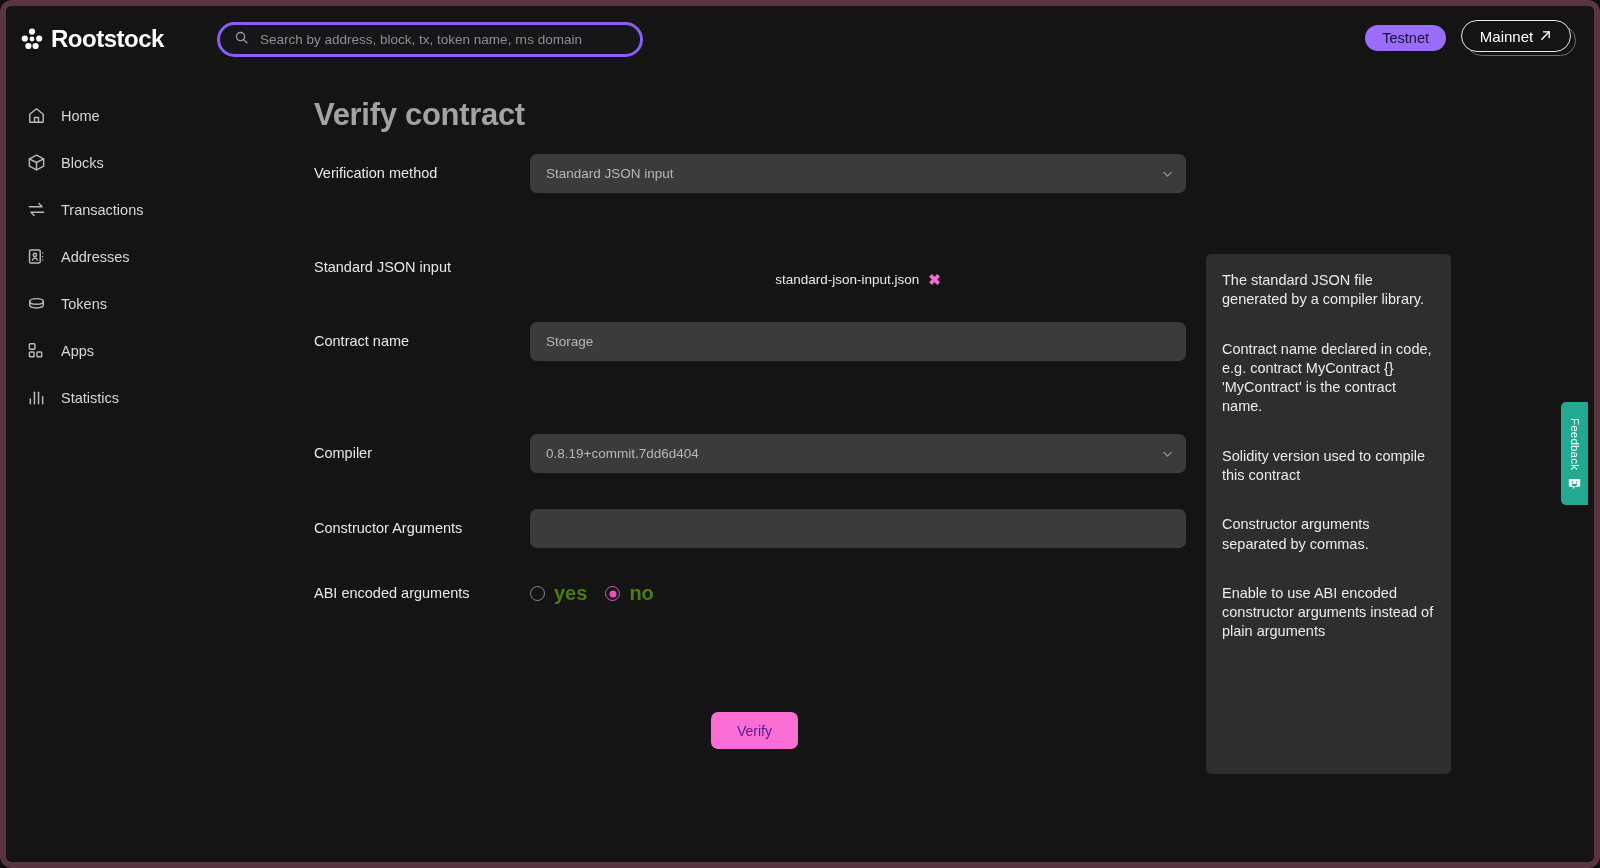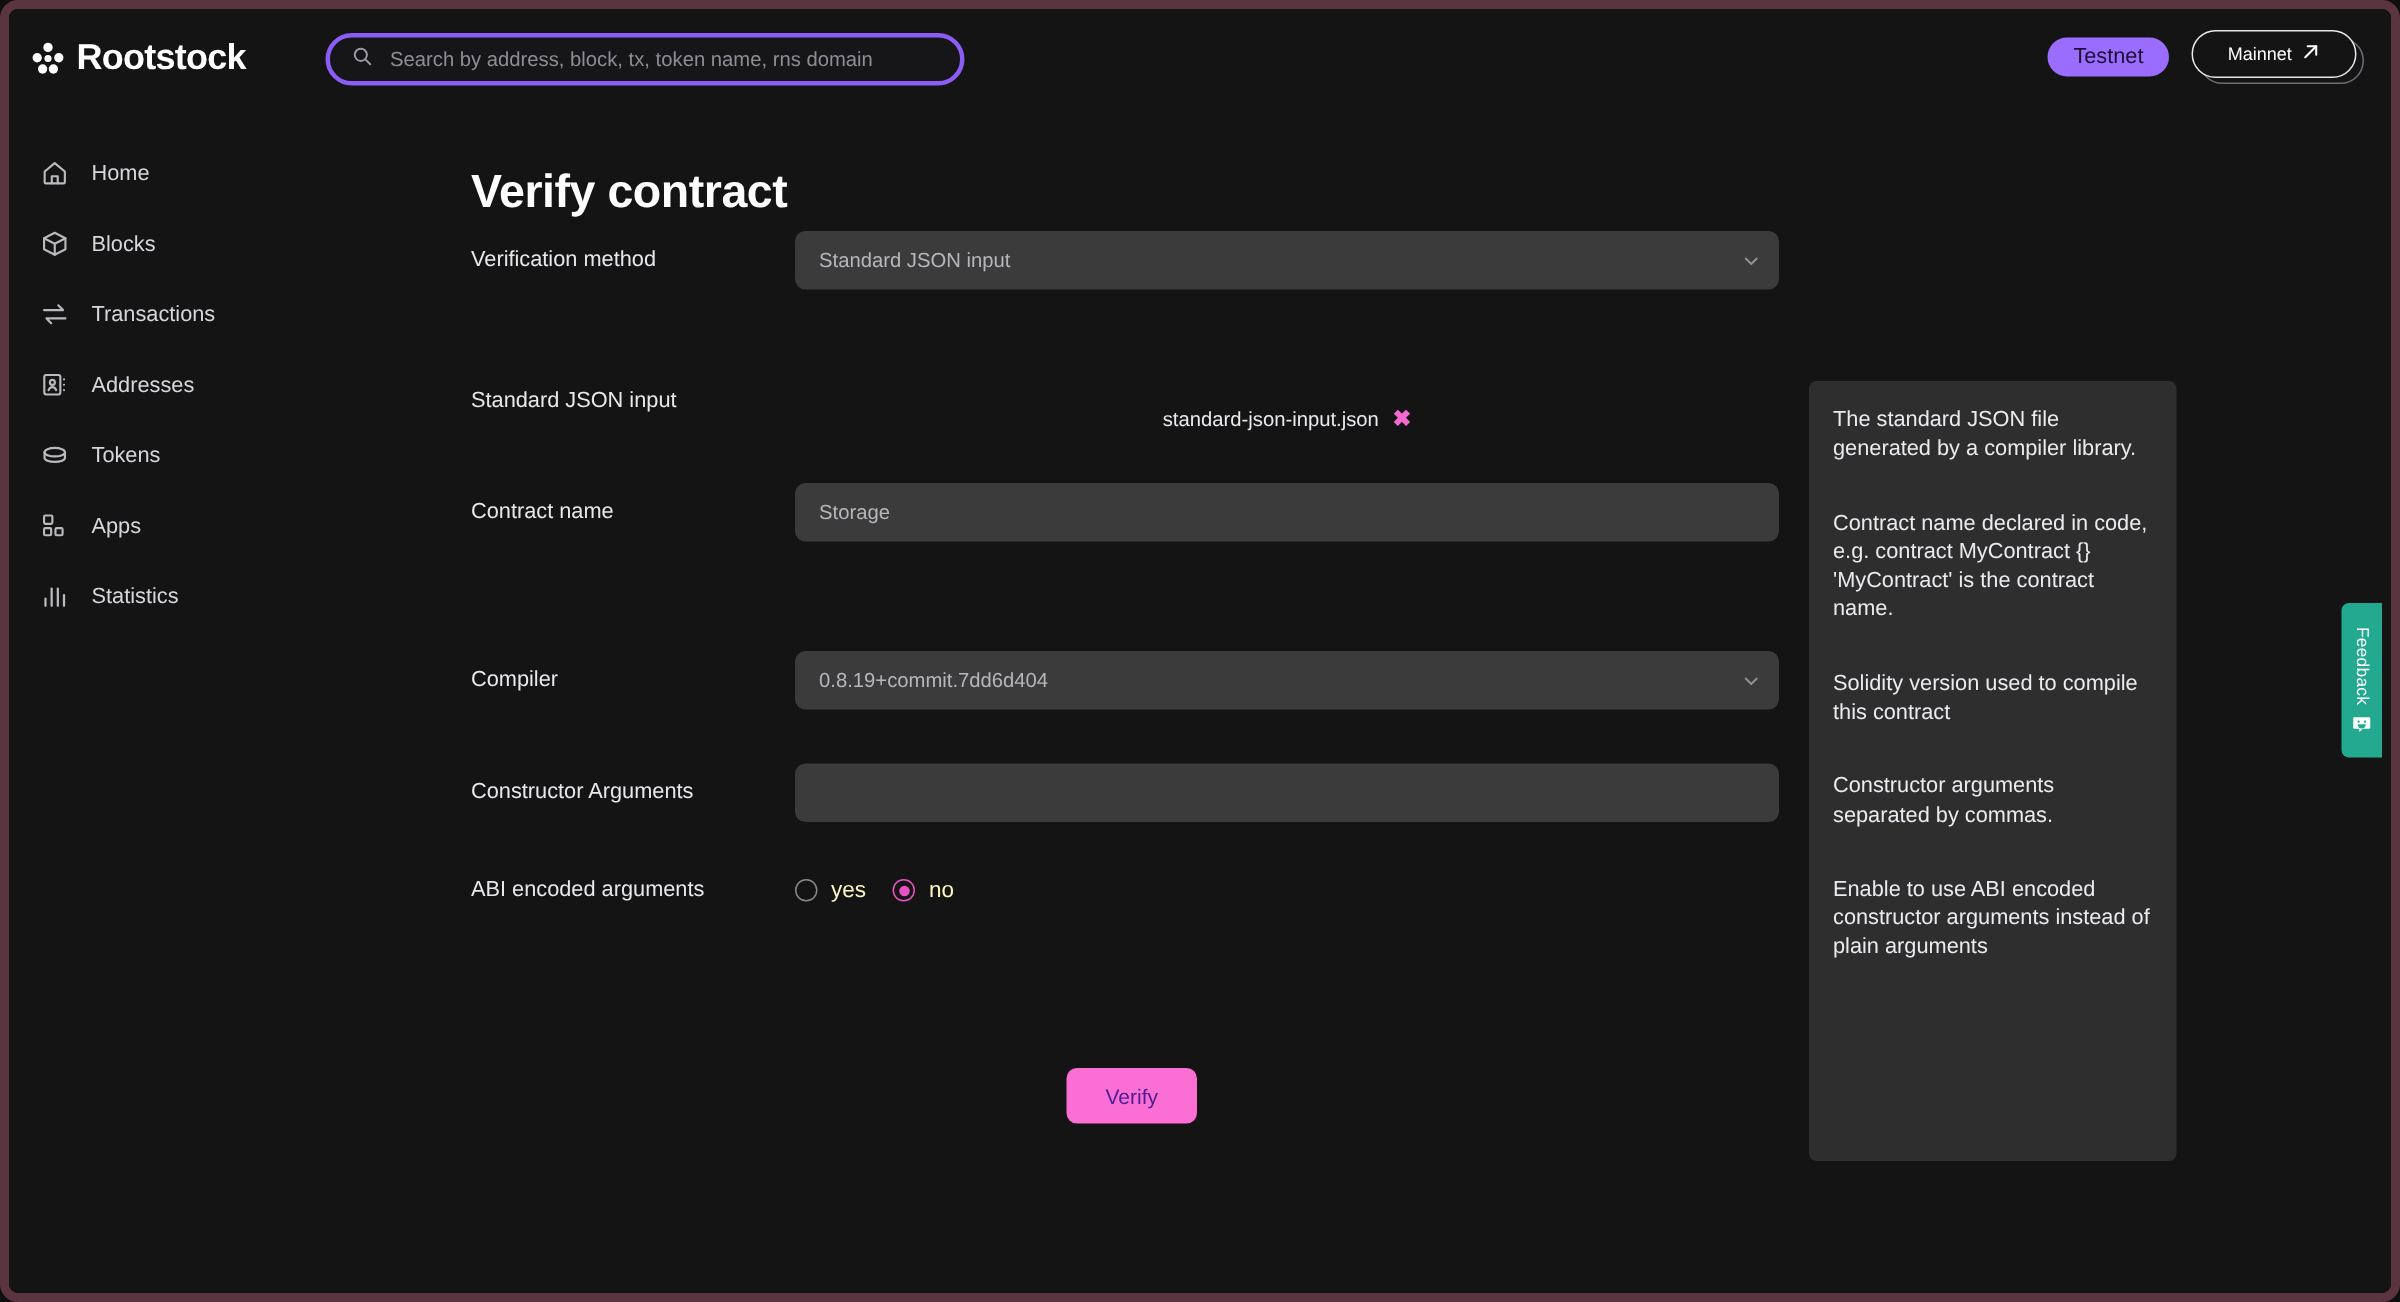--- a/index.html
+++ b/index.html
@@ -105,21 +105,21 @@
     border-radius: 18px;
   }
   #mainnet-btn {
     position: absolute;
     left: 0; top: 0;
     width: 110px; height: 32px;
     border: 1.5px solid #e8e8ee;
     border-radius: 18px;
     background: #141415;
     color: #ffffff;
-    font-size: 12px;
+    font-size: 15px;
     font-family: "Liberation Sans", sans-serif;
     display: flex;
     align-items: center;
     justify-content: center;
     gap: 6px;
     cursor: pointer;
   }
 
   
   #sidebar {
@@ -148,23 +148,22 @@
     right: 0;
     bottom: 0;
   }
 
   #page-title {
     position: absolute;
     left: 108px;
     top: 25px;
     font-size: 31px;
     font-weight: 700;
-    color: #ffffff;
+    color: #a3a3a3;
     letter-spacing: -0.3px;
-    margin-top: 13px;
   }
 
   #form {
     position: absolute;
     left: 108px;
     top: 82px;
     width: 872px;
   }
 
   .field-row {
@@ -224,22 +223,23 @@
     display: flex;
     align-items: center;
     gap: 18px;
     height: 39px;
   }
   .radio-opt {
     display: flex;
     align-items: center;
     gap: 9px;
     cursor: pointer;
-    color: #fef9c3;
-    font-size: 15px;
+    color: #4d7c0f;
+    font-size: 20px;
+    font-weight: bold;
   }
   .radio-dot {
     width: 15px; height: 15px;
     border-radius: 50%;
     border: 1.6px solid #87878f;
     position: relative;
     flex: none;
   }
   .radio-dot.on {
     border-color: #e850c0;

